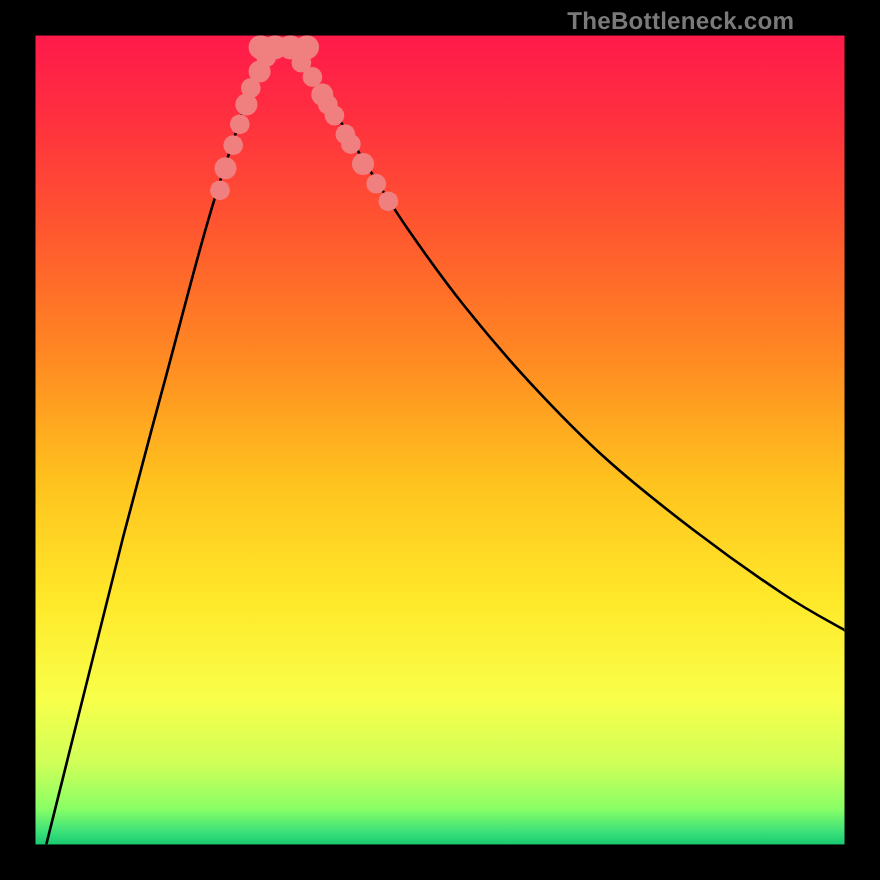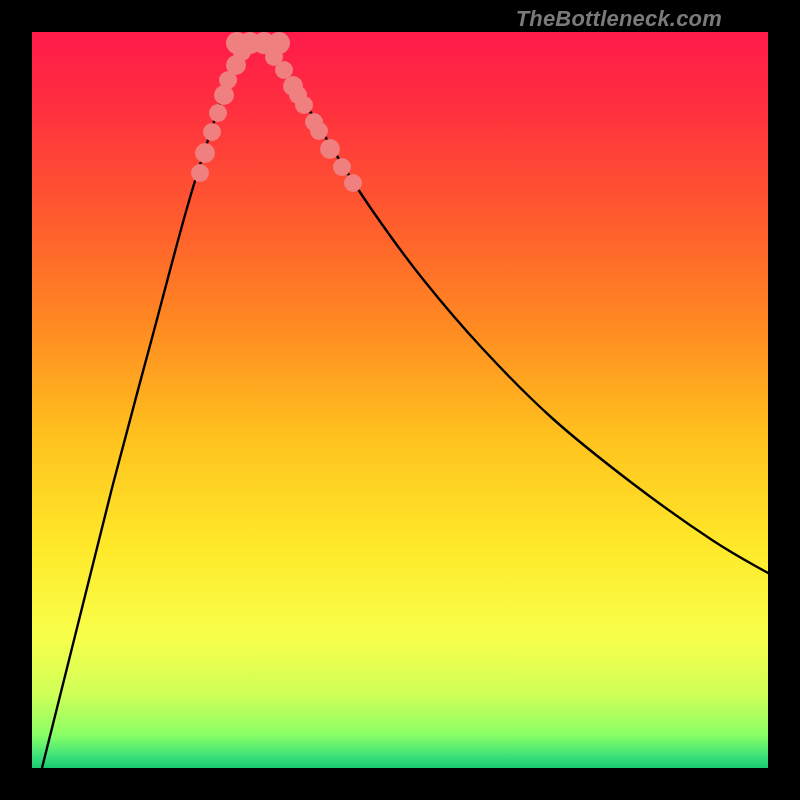--- a/index.html
+++ b/index.html
@@ -10,21 +10,20 @@
     background: #000;
     overflow: hidden;
   }
   .frame {
     position: absolute;
     left: 0;
     top: 0;
     width: 732px;
     height: 800px;
     background: #000;
-    font-style: italic;
   }
   .plot {
     position: absolute;
     left: 32px;
     top: 32px;
     width: 736px;
     height: 736px;
     overflow: hidden;
   }
   .watermark {

